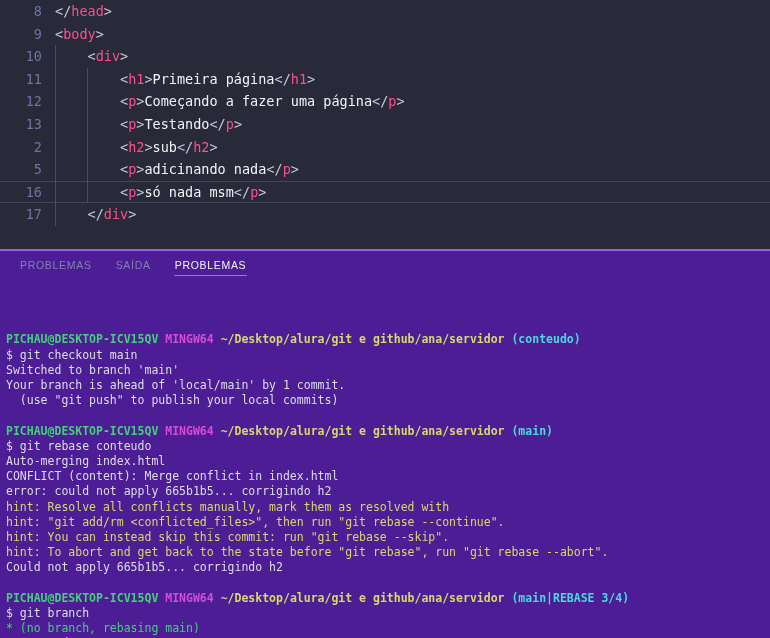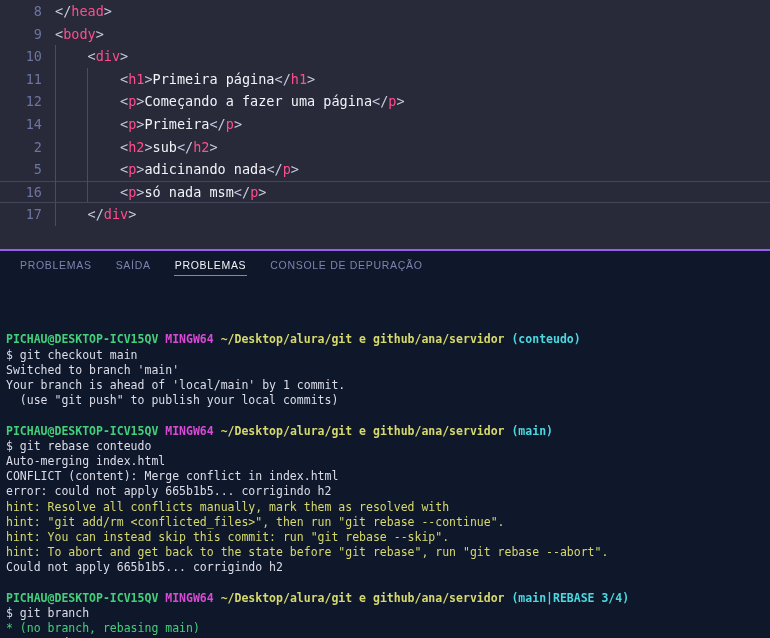--- a/index.html
+++ b/index.html
@@ -77,21 +77,21 @@
   #divider {
     height: 2px;
     background: #9a5cf0;
     width: 770px;
   }
 
   
   #panel {
     width: 770px;
     height: 387px;
-    background: #0f172a;
+    background: #4c1d95;
     position: relative;
   }
   #panel-tabs {
     height: 29px;
     display: flex;
     align-items: center;
     padding-left: 8px;
     gap: 0px;
   }
   .panel-tab {
@@ -140,30 +140,29 @@
 </style>
 </head>
 <body>
 
 <div id="editor">
     <div class="code-line"><span class="ln">8</span><span class="code-body"><span></span><span class="punc">&lt;/</span><span class="tag">head</span><span class="punc">&gt;</span></span></div>
     <div class="code-line"><span class="ln">9</span><span class="code-body"><span></span><span class="punc">&lt;</span><span class="tag">body</span><span class="punc">&gt;</span></span></div>
     <div class="code-line"><span class="ln">10</span><span class="code-body"><span class="guide g1"></span><span>    </span><span class="punc">&lt;</span><span class="tag">div</span><span class="punc">&gt;</span></span></div>
     <div class="code-line"><span class="ln">11</span><span class="code-body"><span class="guide g1"></span><span class="guide g2"></span><span>        </span><span class="punc">&lt;</span><span class="tag">h1</span><span class="punc">&gt;</span><span class="txt">Primeira página</span><span class="punc">&lt;/</span><span class="tag">h1</span><span class="punc">&gt;</span></span></div>
     <div class="code-line"><span class="ln">12</span><span class="code-body"><span class="guide g1"></span><span class="guide g2"></span><span>        </span><span class="punc">&lt;</span><span class="tag">p</span><span class="punc">&gt;</span><span class="txt">Começando a fazer uma página</span><span class="punc">&lt;/</span><span class="tag">p</span><span class="punc">&gt;</span></span></div>
-    <div class="code-line"><span class="ln">14</span><span class="code-body"><span class="guide g1"></span><span class="guide g2"></span><span>        </span><span class="punc">&lt;</span><span class="tag">p</span><span class="punc">&gt;</span><span class="txt">Primeira</span><span class="punc">&lt;/</span><span class="tag">p</span><span class="punc">&gt;</span></span></div>
+    <div class="code-line"><span class="ln">13</span><span class="code-body"><span class="guide g1"></span><span class="guide g2"></span><span>        </span><span class="punc">&lt;</span><span class="tag">p</span><span class="punc">&gt;</span><span class="txt">Testando</span><span class="punc">&lt;/</span><span class="tag">p</span><span class="punc">&gt;</span></span></div>
     <div class="code-line"><span class="ln">2</span><span class="code-body"><span class="guide g1"></span><span class="guide g2"></span><span>        </span><span class="punc">&lt;</span><span class="tag">h2</span><span class="punc">&gt;</span><span class="txt">sub</span><span class="punc">&lt;/</span><span class="tag">h2</span><span class="punc">&gt;</span></span></div>
     <div class="code-line"><span class="ln">5</span><span class="code-body"><span class="guide g1"></span><span class="guide g2"></span><span>        </span><span class="punc">&lt;</span><span class="tag">p</span><span class="punc">&gt;</span><span class="txt">adicinando nada</span><span class="punc">&lt;/</span><span class="tag">p</span><span class="punc">&gt;</span></span></div>
     <div class="code-line active"><span class="ln">16</span><span class="code-body"><span class="guide g1"></span><span class="guide g2"></span><span>        </span><span class="punc">&lt;</span><span class="tag">p</span><span class="punc">&gt;</span><span class="txt">só nada msm</span><span class="punc">&lt;/</span><span class="tag">p</span><span class="punc">&gt;</span></span></div>
     <div class="code-line"><span class="ln">17</span><span class="code-body"><span class="guide g1"></span><span>    </span><span class="punc">&lt;/</span><span class="tag">div</span><span class="punc">&gt;</span></span></div>
   </div>
 
 <div id="divider"></div>
 
 <div id="panel">
   <div id="panel-tabs">
       <div class="panel-tab">PROBLEMAS</div>
       <div class="panel-tab">SAÍDA</div>
       <div class="panel-tab active">PROBLEMAS</div>
-      <div class="panel-tab">CONSOLE DE DEPURAÇÃO</div>
     </div>
   <div id="terminal"><div class="tline">&nbsp;</div><div class="tline">&nbsp;</div><div class="tline"><span class="c-user">PICHAU@DESKTOP-ICV15QV </span><span class="c-mingw">MINGW64 </span><span class="c-path">~/Desktop/alura/git e github/ana/servidor </span><span class="c-branch">(conteudo)</span></div><div class="tline"><span class="c-plain">$ git checkout main</span></div><div class="tline"><span class="c-plain">Switched to branch 'main'</span></div><div class="tline"><span class="c-plain">Your branch is ahead of 'local/main' by 1 commit.</span></div><div class="tline"><span class="c-plain">  (use "git push" to publish your local commits)</span></div><div class="tline">&nbsp;</div><div class="tline"><span class="c-user">PICHAU@DESKTOP-ICV15QV </span><span class="c-mingw">MINGW64 </span><span class="c-path">~/Desktop/alura/git e github/ana/servidor </span><span class="c-branch">(main)</span></div><div class="tline"><span class="c-plain">$ git rebase conteudo</span></div><div class="tline"><span class="c-plain">Auto-merging index.html</span></div><div class="tline"><span class="c-plain">CONFLICT (content): Merge conflict in index.html</span></div><div class="tline"><span class="c-plain">error: could not apply 665b1b5... corrigindo h2</span></div><div class="tline"><span class="c-hint">hint: Resolve all conflicts manually, mark them as resolved with</span></div><div class="tline"><span class="c-hint">hint: "git add/rm &lt;conflicted_files&gt;", then run "git rebase --continue".</span></div><div class="tline"><span class="c-hint">hint: You can instead skip this commit: run "git rebase --skip".</span></div><div class="tline"><span class="c-hint">hint: To abort and get back to the state before "git rebase", run "git rebase --abort".</span></div><div class="tline"><span class="c-plain">Could not apply 665b1b5... corrigindo h2</span></div><div class="tline">&nbsp;</div><div class="tline"><span class="c-user">PICHAU@DESKTOP-ICV15QV </span><span class="c-mingw">MINGW64 </span><span class="c-path">~/Desktop/alura/git e github/ana/servidor </span><span class="c-branch">(main|REBASE 3/4)</span></div><div class="tline"><span class="c-plain">$ git branch</span></div><div class="tline"><span class="c-green">* (no branch, rebasing main)</span></div><div class="tline"><span class="c-plain">  conteudo</span></div></div>
 </div>
 
 </body></html>

